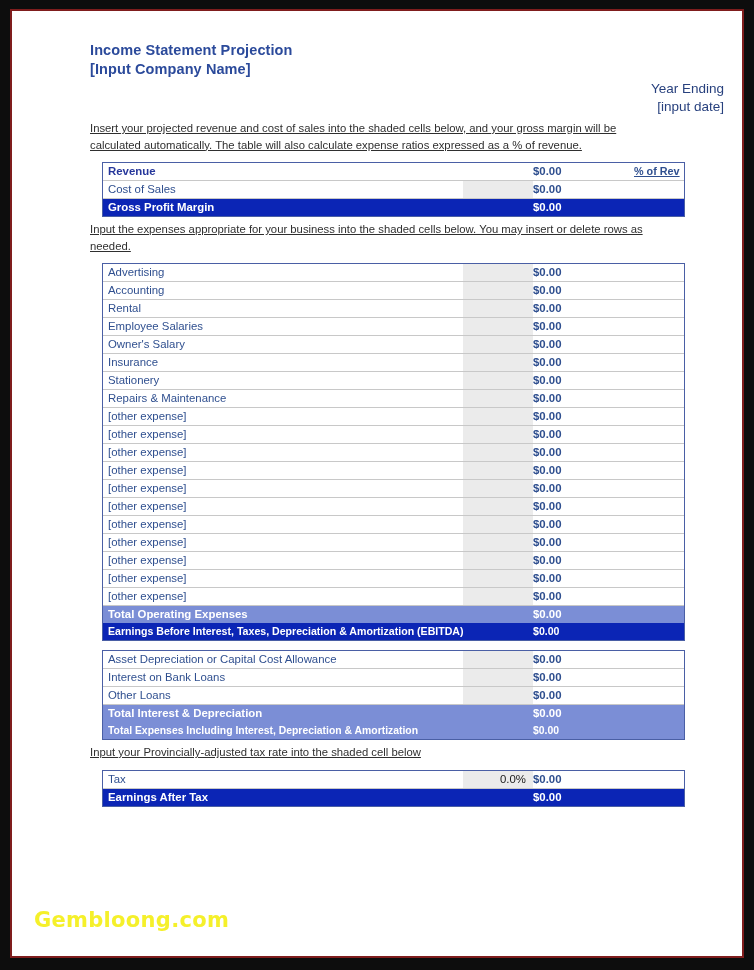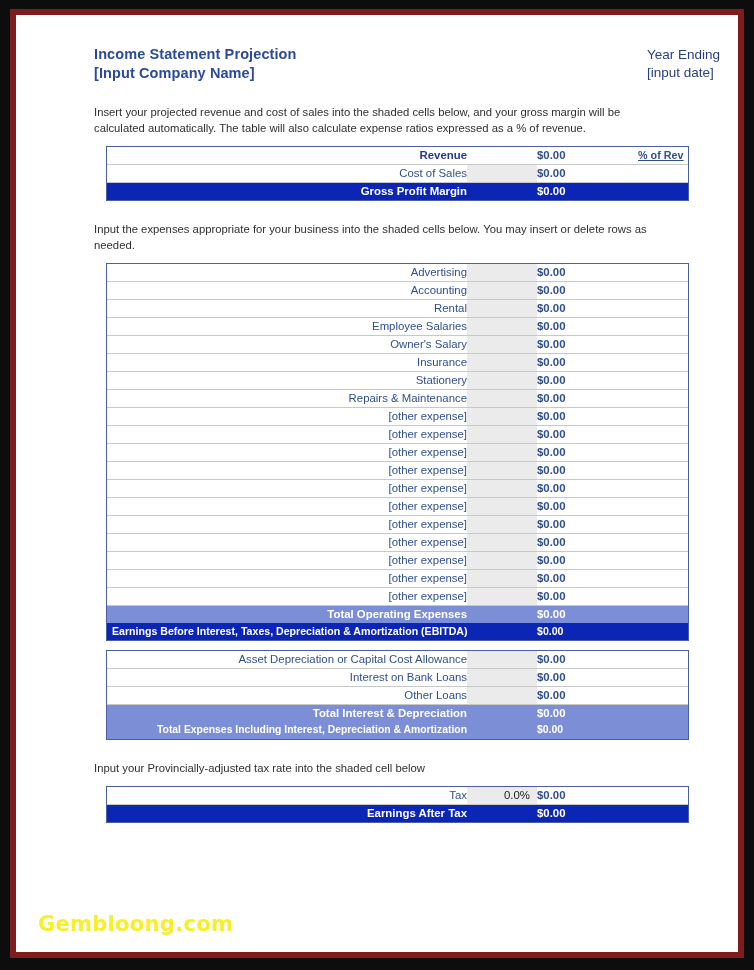--- a/index.html
+++ b/index.html
@@ -20,21 +20,21 @@
     background: #0d0d0d;
     box-sizing: border-box;
     padding: 9px 10px 12px 10px;
   }
   .page {
     position: relative;
     width: 100%;
     height: 100%;
     background: #ffffff;
     box-sizing: border-box;
-    border: 6px solid #7f1d1d;
+    border: 2px solid #7f1d1d;
     overflow: hidden;
   }
   .page-inner {
     position: relative;
     padding: 30px 0 0 0;
     height: 100%;
     box-sizing: border-box;
   }
 
   
@@ -49,32 +49,34 @@
     font-weight: bold;
     color: #2b4a9b;
     line-height: 1.33;
     letter-spacing: 0.1px;
   }
   .title-block div { white-space: nowrap; }
   .year-block {
     font-size: 13.5px;
     color: #28417e;
     line-height: 1.33;
-    text-align: left;
+    text-align: right;
     padding-top: 1px;
     padding-right: 4px;
+    margin-top: 38px;
   }
 
   
   .intro {
     font-size: 11.3px;
     color: #2f2f2f;
     line-height: 1.47;
     padding: 0 72px 0 78px;
-    margin-top: 20px;
+    margin-top: 4px;
+    text-decoration: underline;
   }
   .intro.tight { padding-right: 78px; }
 
   
   .tbl-wrap {
     margin: 9px 0 0 90px;
     width: 583px;
     border: 1px solid #4a5fa5;
     box-sizing: border-box;
     background: #ffffff;
@@ -86,21 +88,21 @@
     font-size: 11.4px;
   }
   table.sheet td {
     height: 16px;
     padding: 0 0 1px 0;
     vertical-align: middle;
     color: #2f4f8f;
     white-space: nowrap;
     overflow: hidden;
   }
-  .c-label { padding-left: 5px !important; text-align: right; }
+  .c-label { padding-left: 5px !important; }
   .c-pct   { text-align: right; padding-right: 7px !important; }
   .c-val   { text-align: left; padding-right: 14px !important; color: #1b1b1b; font-weight: bold; }
   .c-tail  { }
 
   
   tr.body-row td { border-bottom: 1px solid #c8c8c8; }
   tr.body-row:last-child td { border-bottom: none; }
   tr.body-row .c-pct { background: #ebebeb; }
   tr.body-row .c-val { background: #ffffff; }
 
@@ -139,21 +141,21 @@
     color: #26379b;
     font-weight: normal;
     font-size: 10.8px;
   }
   .pct-hdr span { text-decoration: underline; }
 
   
   .watermark {
     position: absolute;
     left: 22px;
-    bottom: 16px;
+    bottom: 24px;
     font-size: 21px;
     font-weight: bold;
     color: #f5f02a;
     letter-spacing: 0.3px;
     font-family: "DejaVu Sans", sans-serif;
   }
 </style>
 </head>
 <body>
 

